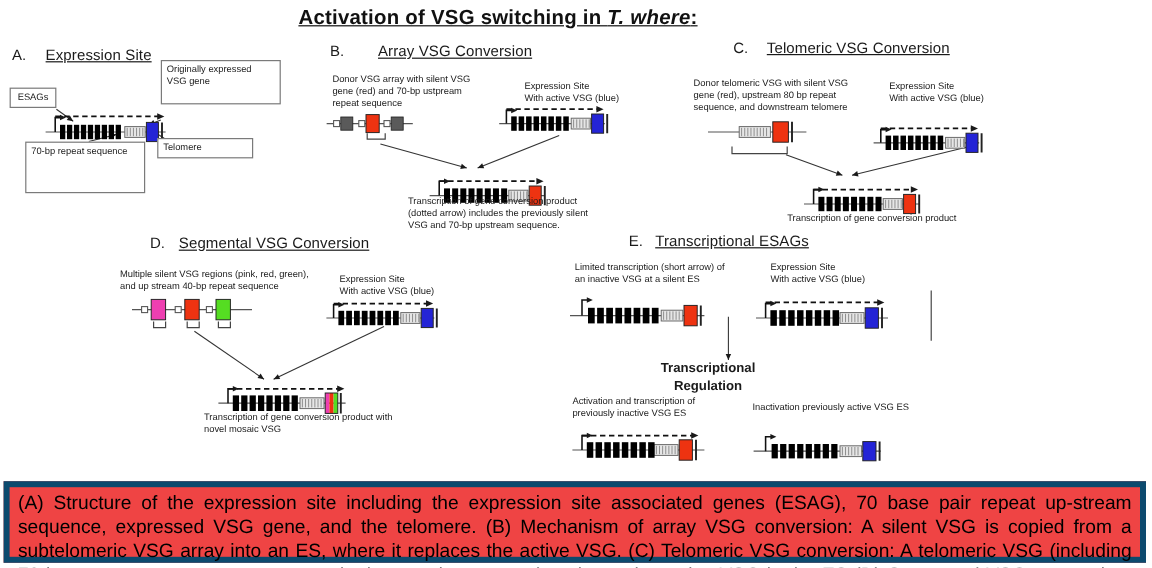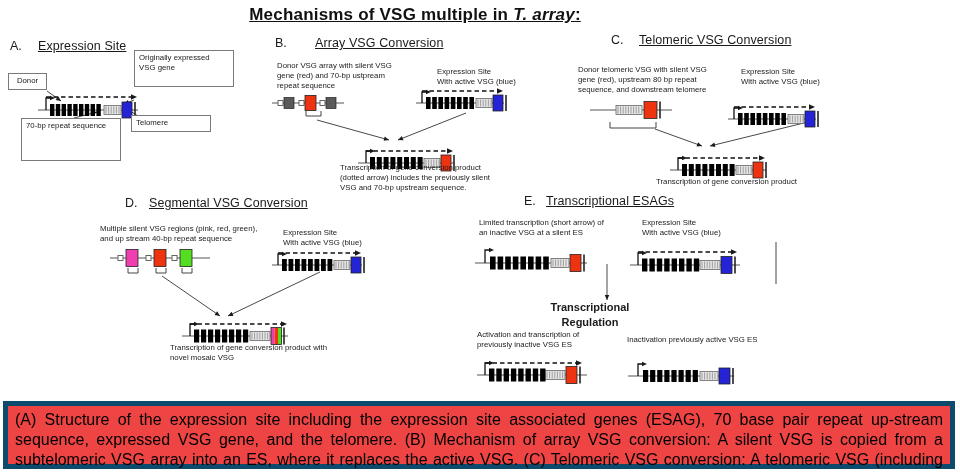--- a/index.html
+++ b/index.html
@@ -14,21 +14,21 @@
   .boxlbl{border:1px solid #7a7a7a;background:#fff;font-size:7.8px;color:#1a1a1a;line-height:1.25;white-space:pre-line;z-index:3;padding:2px 4px}
   .boldlbl{font-weight:700;font-size:11px;text-align:center;line-height:1.35;white-space:pre-line;z-index:3}
   .caption{border:5px solid #0c4a6e;font-size:16px;line-height:1.26;text-align:justify;padding:4px 7px;color:#000;z-index:3;background:#ef4444}
   .diag{position:absolute;z-index:2}
   .diag svg{display:block}
   #overlay{position:absolute;left:0;top:0;z-index:1;pointer-events:none}
 </style>
 </head>
 <body>
 
-<div class="abs title" style="left:60px;top:5px;width:710px"><span>Mechanisms of VSG multiple in </span><span class="sp">T. array</span><span>:</span></div>
+<div class="abs title" style="left:60px;top:5px;width:710px"><span>Activation of VSG switching in </span><span class="sp">T. where</span><span>:</span></div>
 
 <svg id="overlay" width="960" height="473">
     <line x1="47" y1="91" x2="61" y2="101" stroke="#333" stroke-width="0.9"></line>
     <path d="M 0 0 L -5 -2.2727272727272725 L -5 2.2727272727272725 Z" fill="#1a1a1a" transform="translate(61 101) rotate(35.53767779197438)"></path>
     <line x1="134" y1="100" x2="124" y2="104" stroke="#333" stroke-width="0.9"></line>
     <path d="M 0 0 L -5 -2.2727272727272725 L -5 2.2727272727272725 Z" fill="#1a1a1a" transform="translate(124 104) rotate(158.19859051364818)"></path>
     <line x1="74" y1="118" x2="97" y2="112" stroke="#333" stroke-width="0.9"></line>
     <path d="M 0 0 L -5 -2.2727272727272725 L -5 2.2727272727272725 Z" fill="#1a1a1a" transform="translate(97 112) rotate(-14.620873988631656)"></path>
     <line x1="138" y1="116" x2="127" y2="109" stroke="#333" stroke-width="0.9"></line>
     <path d="M 0 0 L -5 -2.2727272727272725 L -5 2.2727272727272725 Z" fill="#1a1a1a" transform="translate(127 109) rotate(-147.52880770915152)"></path>
@@ -53,21 +53,21 @@
 <div class="abs pheading" style="left:38px;top:39px">Expression Site</div>
 <div class="abs pletter" style="left:275px;top:36px">B.</div>
 <div class="abs pheading" style="left:315px;top:36px">Array VSG Conversion</div>
 <div class="abs pletter" style="left:611px;top:33px">C.</div>
 <div class="abs pheading" style="left:639px;top:33px">Telomeric VSG Conversion</div>
 <div class="abs pletter" style="left:125px;top:196px">D.</div>
 <div class="abs pheading" style="left:149px;top:196px">Segmental VSG Conversion</div>
 <div class="abs pletter" style="left:524px;top:194px">E.</div>
 <div class="abs pheading" style="left:546px;top:194px">Transcriptional ESAGs</div>
 
-<div class="abs boxlbl" style="left:8px;top:73px;width:39px;height:17px;text-align:center">Donor</div>
+<div class="abs boxlbl" style="left:8px;top:73px;width:39px;height:17px;text-align:center">ESAGs</div>
 <div class="abs boxlbl" style="left:134px;top:50px;width:100px;height:37px">Originally expressed
 VSG gene</div>
 <div class="abs boxlbl" style="left:21px;top:118px;width:100px;height:43px">70-bp repeat  sequence</div>
 <div class="abs boxlbl" style="left:131px;top:115px;width:80px;height:17px">Telomere</div>
 
 <div class="abs lbl" style="left:277px;top:61px">Donor VSG array with silent VSG
 gene (red) and 70-bp ustpream
 repeat sequence</div>
 <div class="abs lbl" style="left:437px;top:67px">Expression Site
 With active VSG (blue)</div>

